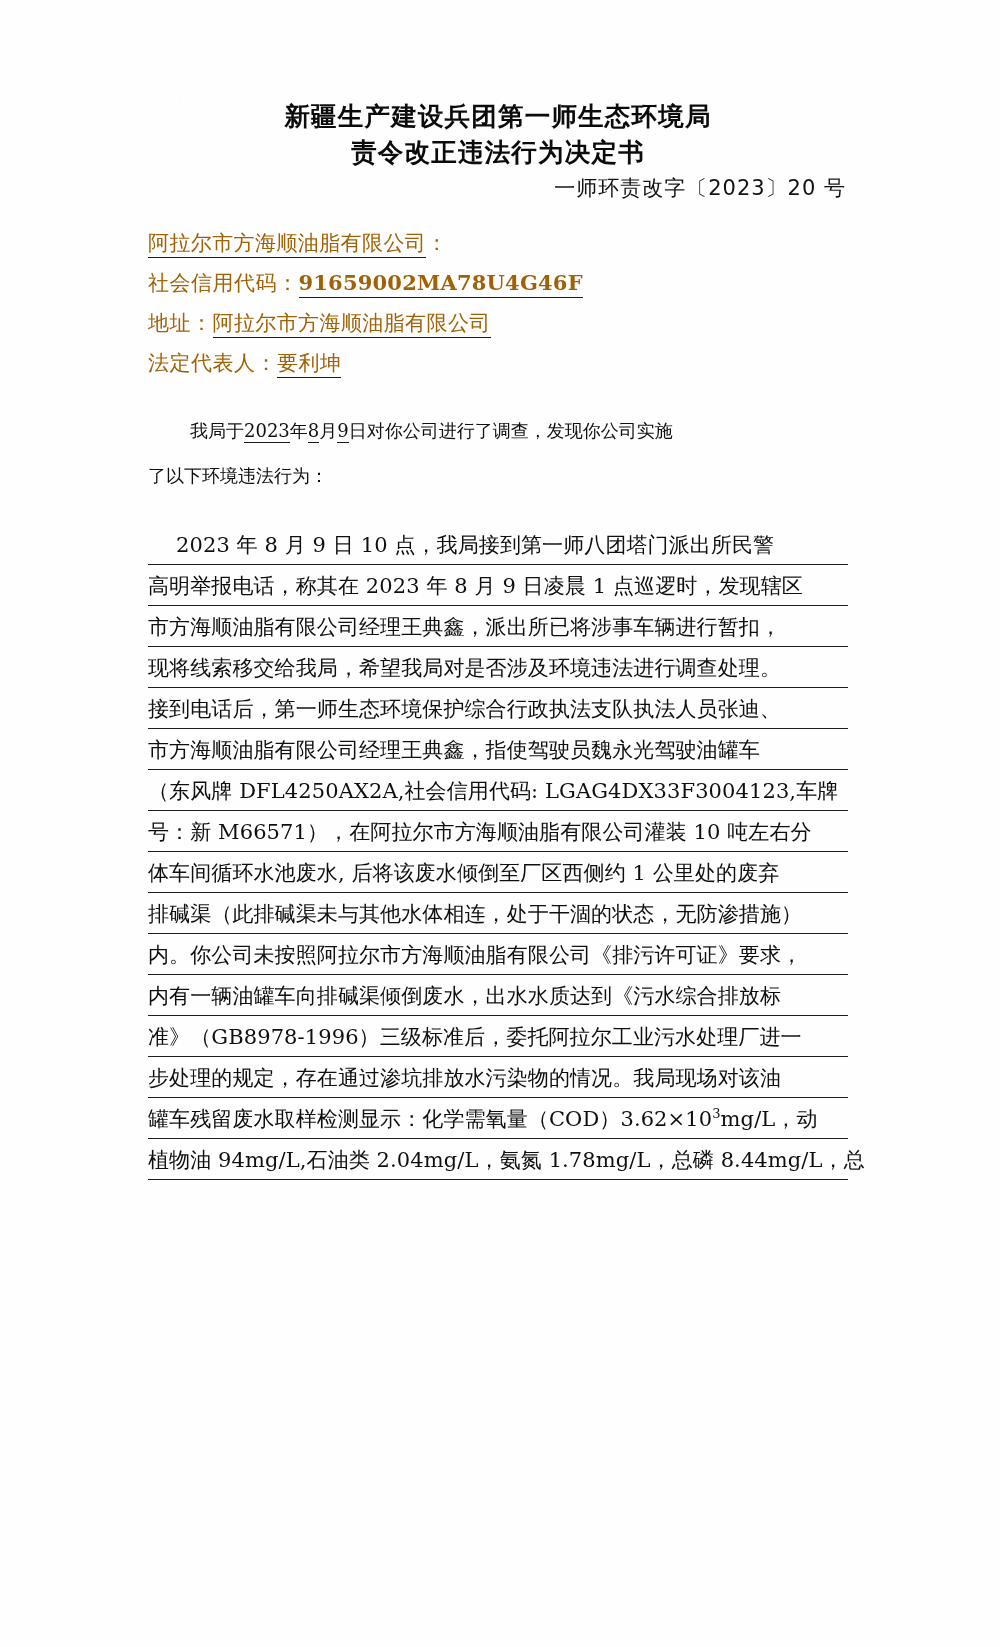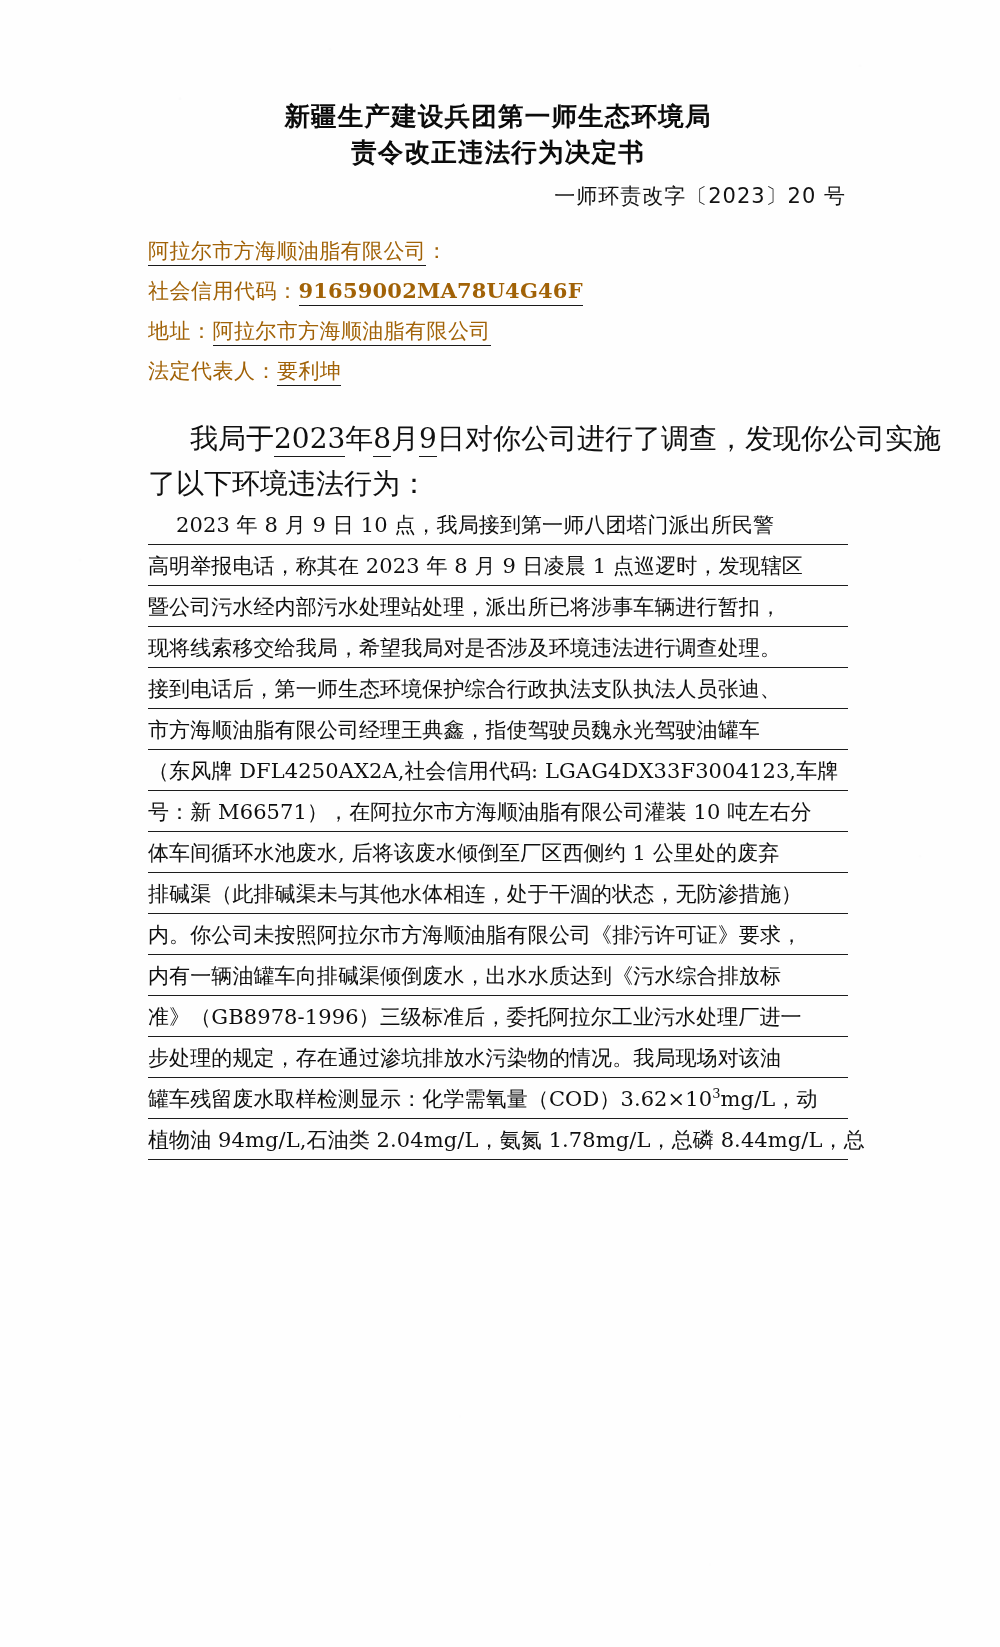--- a/index.html
+++ b/index.html
@@ -58,21 +58,21 @@
   .doc-title-line {
     font-family: "DejaVu Sans", "Liberation Sans", sans-serif;
     font-weight: bold;
     font-size: 25.5px;
     letter-spacing: 1.2px;
     line-height: 36px;
     color: #0b0b0b;
     white-space: nowrap;
   }
   .doc-number {
-    margin-top: 12px;
+    margin-top: 4px;
     text-align: right;
     font-family: "DejaVu Sans", "Liberation Sans", sans-serif;
     font-size: 21px;
     letter-spacing: 1px;
     color: #121212;
     padding-right: 2px;
   }
 
   
   .party-block {
@@ -95,34 +95,35 @@
   }
   .field-ul.latin {
     font-family: "DejaVu Serif", "Liberation Serif", serif;
     letter-spacing: 0.2px;
     font-weight: bold;
   }
 
   
   .intro-para {
     margin-top: 26px;
-    font-size: 28px;
+    font-size: 18px;
     line-height: 45px;
     color: #101010;
   }
   .intro-line {
     white-space: nowrap;
   }
   .u {
     border-bottom: 1.3px solid #1a1a1a;
     padding-bottom: 1px;
   }
 
   
   .body-para {
+    margin-top: 28px;
     font-size: 21px;
   }
   .body-line {
     white-space: nowrap;
     border-bottom: 1.2px solid #1d1d1d;
     height: 38px;
     line-height: 38px;
     letter-spacing: 0.1px;
     margin-bottom: 2px;
     color: #0f0f0f;
@@ -175,21 +176,21 @@
         <span style="display:inline-block;width:42px"></span><span>我局于</span><span class="u">2023</span><span>年</span><span class="u">8</span><span>月</span><span class="u">9</span><span>日对你公司进行了调查，发现你公司实施</span>
       </div>
       <div class="intro-line">了以下环境违法行为：</div>
     </div>
 
     <div class="body-para">
       <div class="body-line first">
         <span style="display:inline-block;width:26px"></span><span>2023 年 8 月 9 日 10 点，我局接到第一师八团塔门派出所民警</span>
       </div>
       <div class="body-line">高明举报电话，称其在 2023 年 8 月 9 日凌晨 1 点巡逻时，发现辖区</div>
-      <div class="body-line">暨公司污水经内部污水处理站处理，派出所已将涉事车辆进行暂扣，</div>
+      <div class="body-line">市方海顺油脂有限公司经理王典鑫，派出所已将涉事车辆进行暂扣，</div>
       <div class="body-line">现将线索移交给我局，希望我局对是否涉及环境违法进行调查处理。</div>
       <div class="body-line">接到电话后，第一师生态环境保护综合行政执法支队执法人员张迪、</div>
       <div class="body-line">市方海顺油脂有限公司经理王典鑫，指使驾驶员魏永光驾驶油罐车</div>
       <div class="body-line">（东风牌 DFL4250AX2A,社会信用代码: LGAG4DX33F3004123,车牌</div>
       <div class="body-line">号：新 M66571），在阿拉尔市方海顺油脂有限公司灌装 10 吨左右分</div>
       <div class="body-line">体车间循环水池废水, 后将该废水倾倒至厂区西侧约 1 公里处的废弃</div>
       <div class="body-line">排碱渠（此排碱渠未与其他水体相连，处于干涸的状态，无防渗措施）</div>
       <div class="body-line">内。你公司未按照阿拉尔市方海顺油脂有限公司《排污许可证》要求，</div>
       <div class="body-line">内有一辆油罐车向排碱渠倾倒废水，出水水质达到《污水综合排放标</div>
       <div class="body-line">准》（GB8978-1996）三级标准后，委托阿拉尔工业污水处理厂进一</div>

